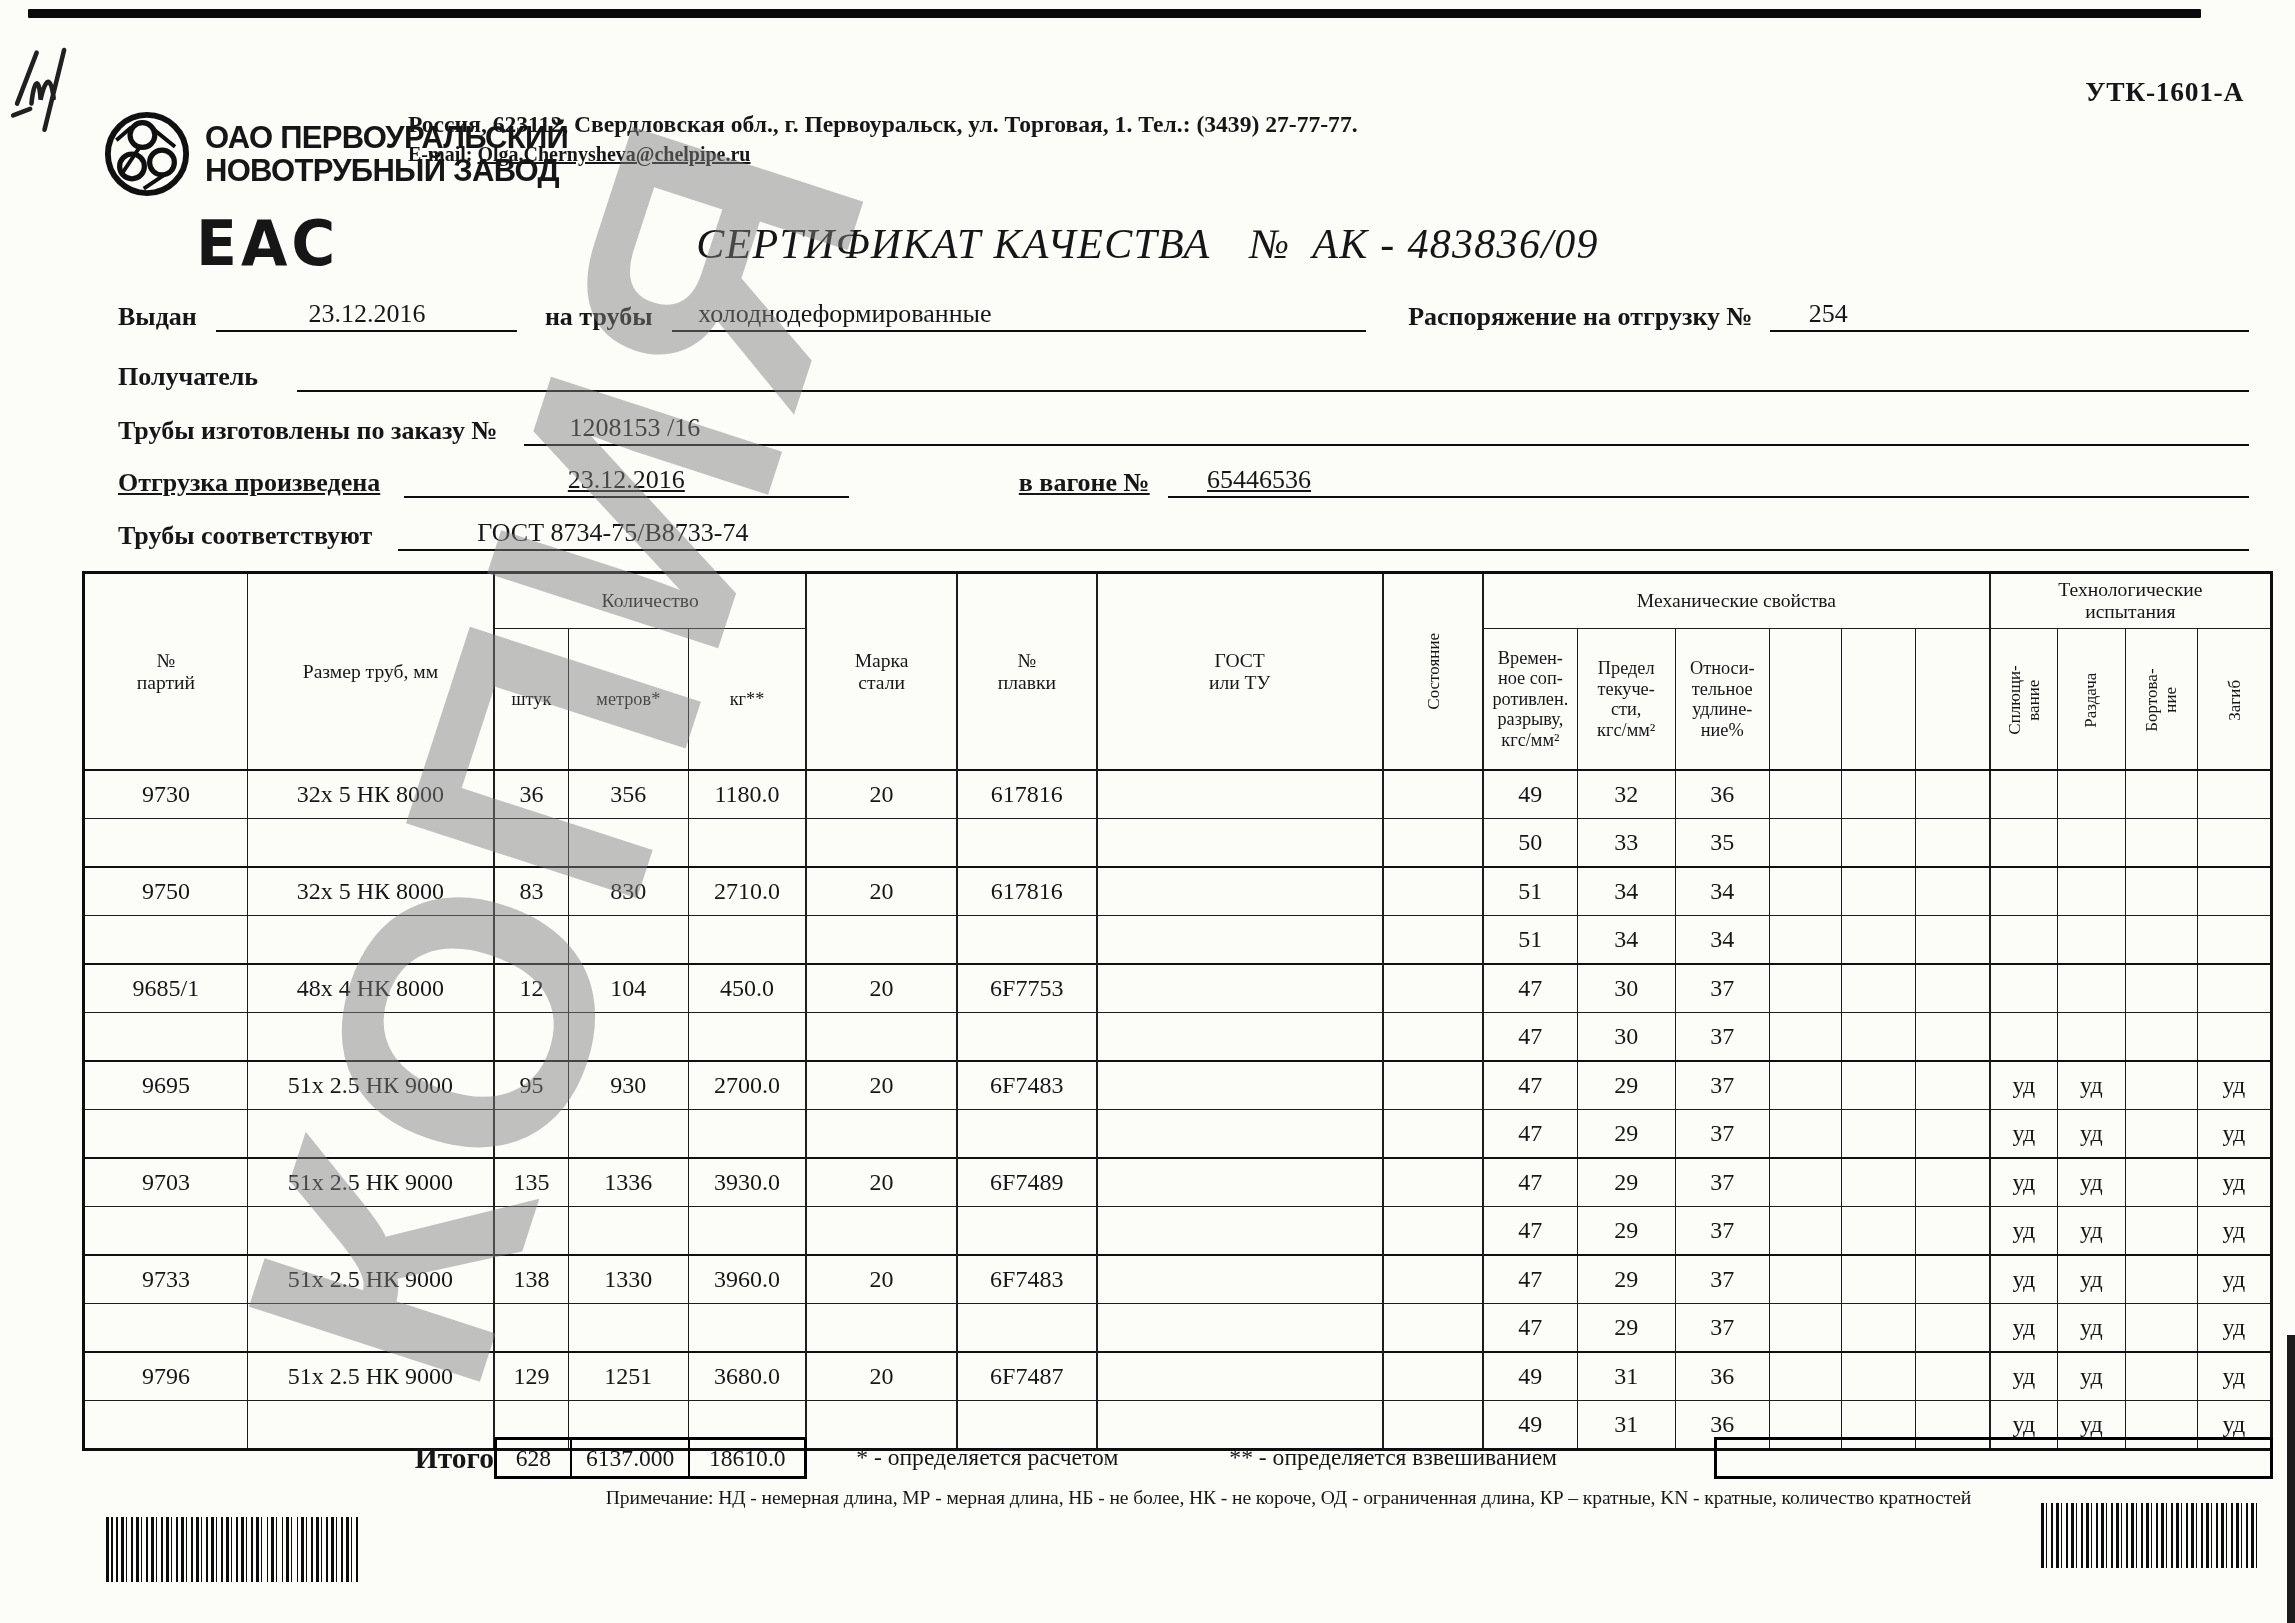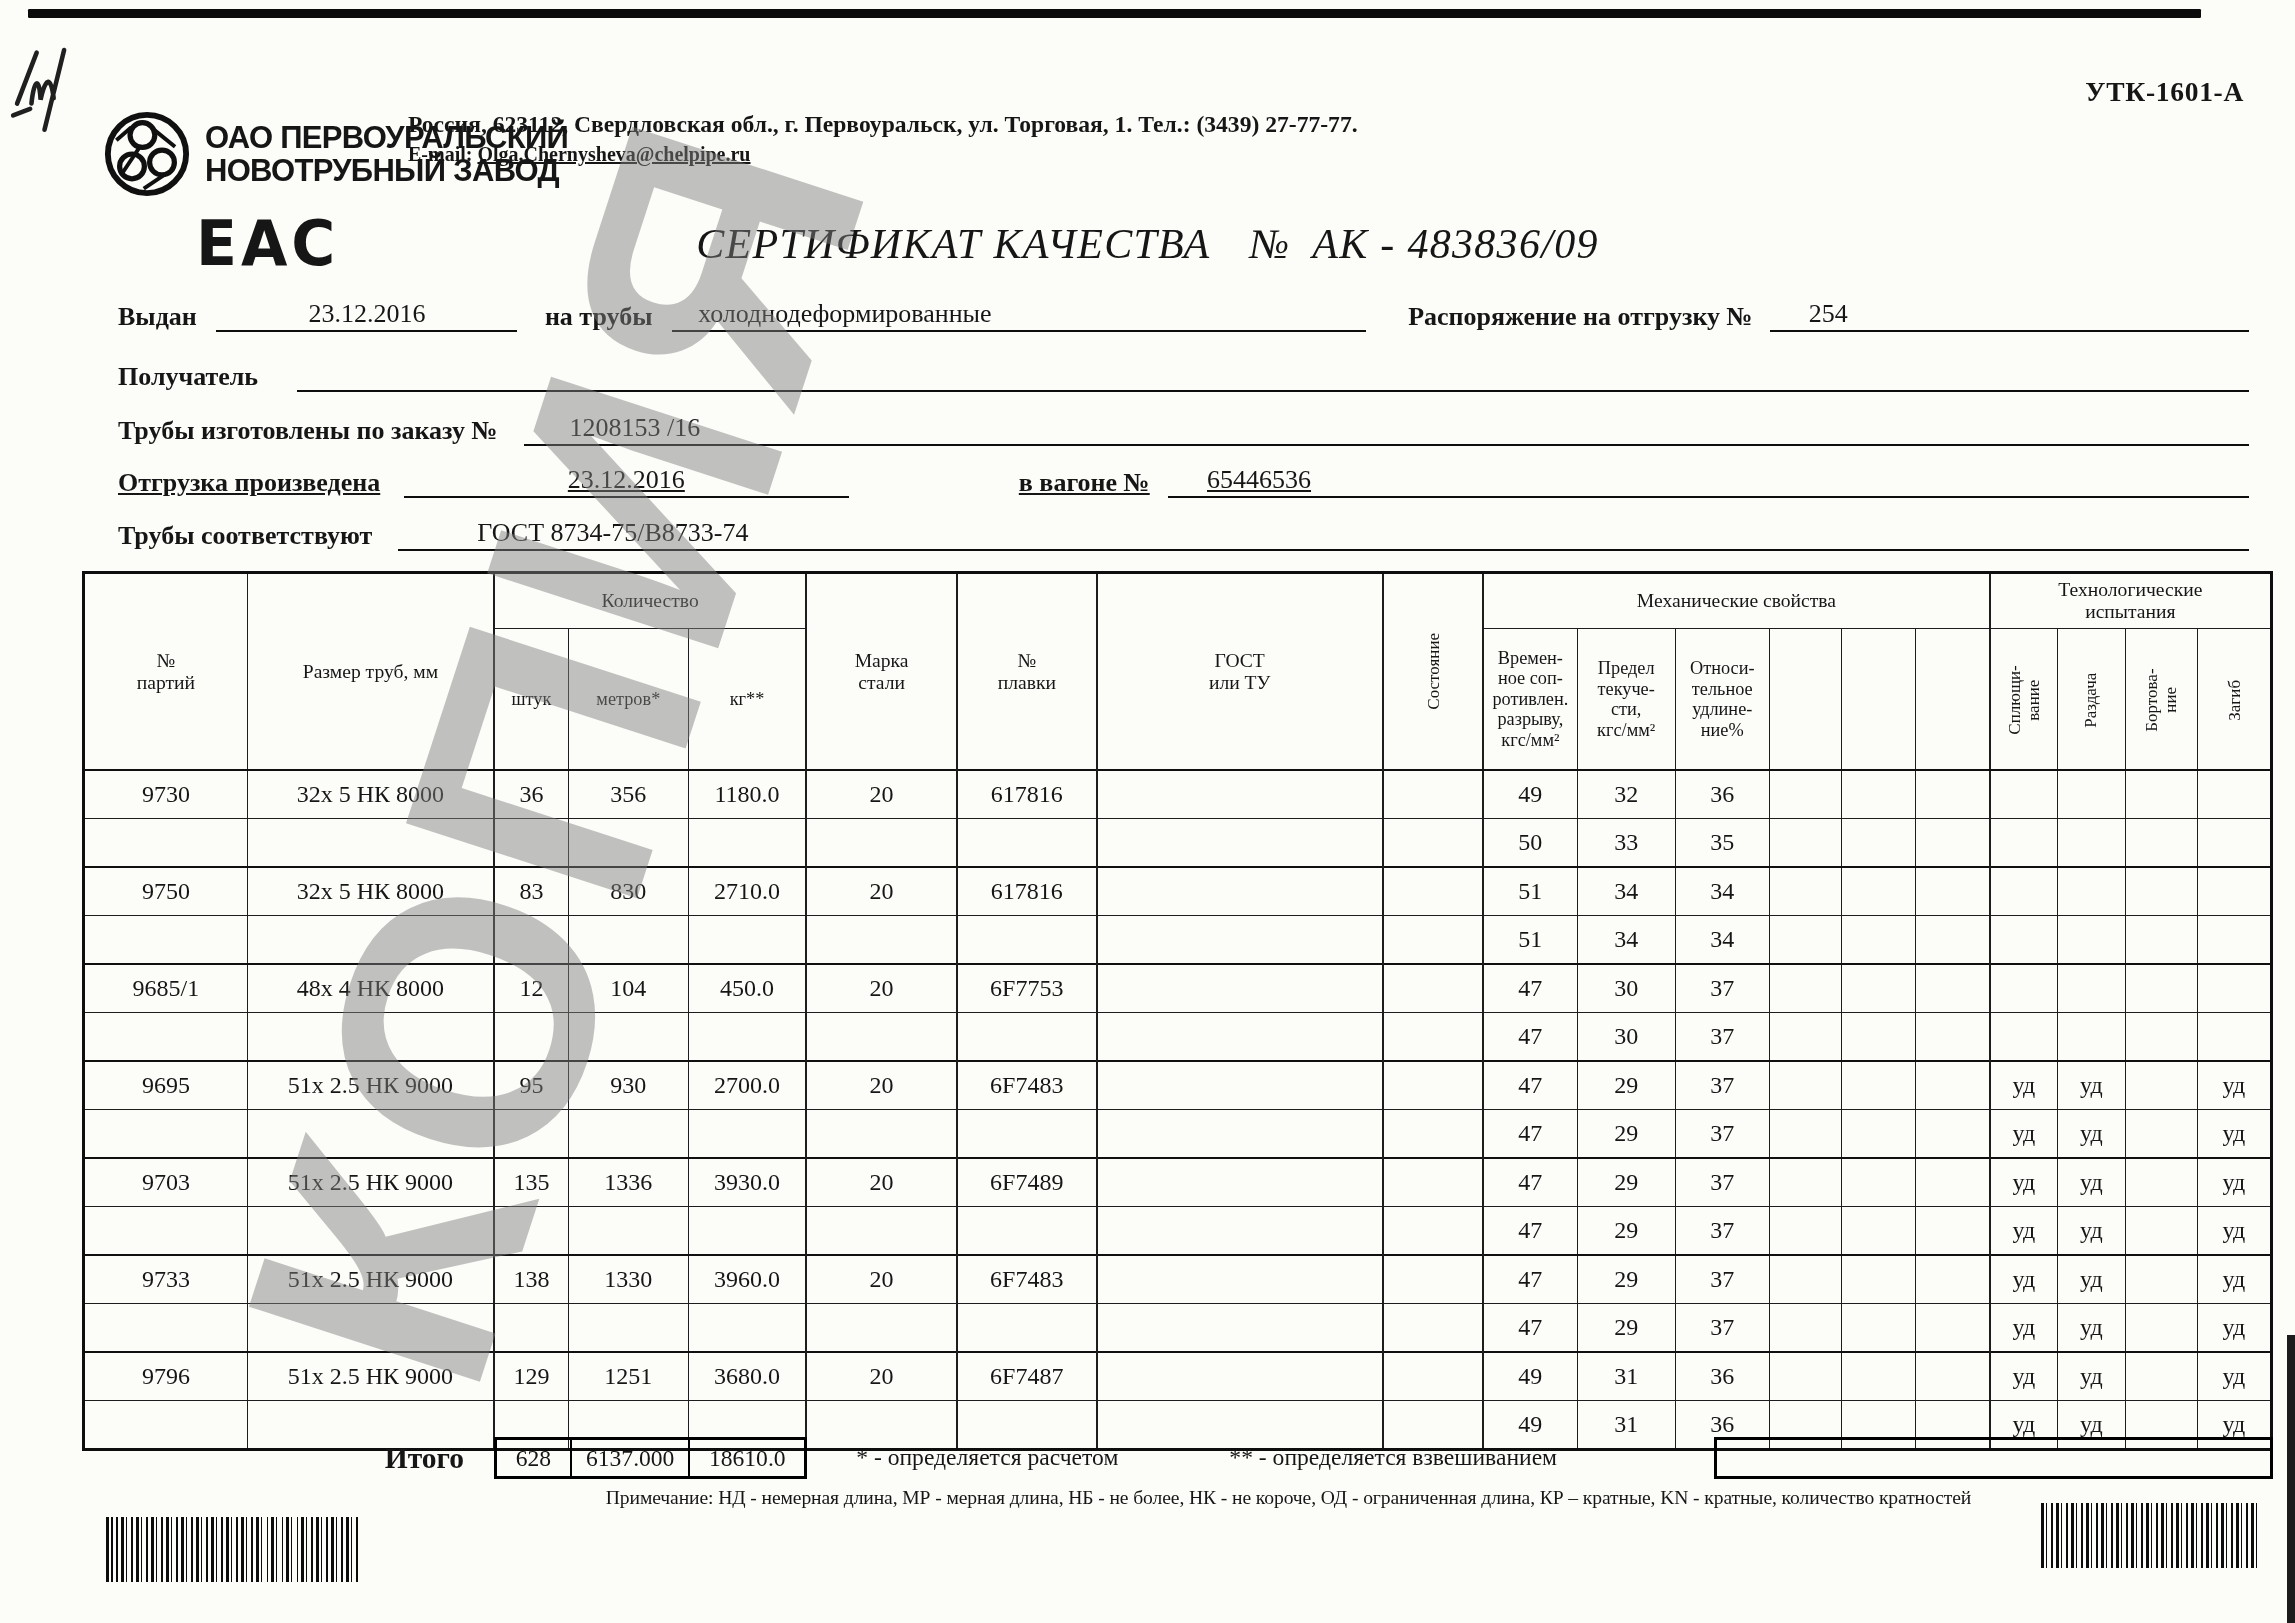--- a/index.html
+++ b/index.html
@@ -42,21 +42,21 @@
   thead tr.h1 th{height:54px;}
   thead tr.h2 th{height:135px;font-size:18.3px;}
   thead tr:last-child th{border-bottom:2.6px solid #101010;}
   .hl{border-left-width:2.6px !important;}
   .lite{border-left-color:#4c4c4c !important;border-left-width:1.3px !important;}
   .rot{writing-mode:vertical-rl;transform:rotate(180deg);font-size:17px !important;line-height:1.15;padding:2.6px 0;}
   tbody tr.batch-start td{border-top:2px solid #101010;}
 
   
   .footer-row{position:absolute;left:82px;top:1437px;width:2191px;height:42px;display:flex;align-items:stretch;font-size:23.6px;}
-  .f-label{width:18.8%;text-align:right;padding-right:30px;font-weight:bold;font-size:29.5px;line-height:42px;box-sizing:border-box;}
+  .f-label{width:18.8%;text-align:right;font-weight:bold;font-size:29.5px;line-height:42px;box-sizing:border-box;}
   .f-qty{width:14.3%;display:flex;border:3.3px solid #000;box-sizing:border-box;}
   .f-qty div{display:flex;align-items:center;justify-content:center;box-sizing:border-box;}
   .f-qty .q1{width:23.8%;}
   .f-qty .q2{width:38.5%;border-left:2.6px solid #000;}
   .f-qty .q3{width:37.7%;border-left:2.6px solid #000;}
   .f-note1{margin-left:49px;line-height:41px;white-space:nowrap;}
   .f-note2{margin-left:111px;line-height:41px;white-space:nowrap;}
   .f-empty{width:25.5%;border:3.3px solid #000;box-sizing:border-box;margin-left:auto;}
   .note-line{position:absolute;left:308px;right:26px;top:1487px;text-align:center;font-size:19.6px;letter-spacing:-0.1px;}
 

